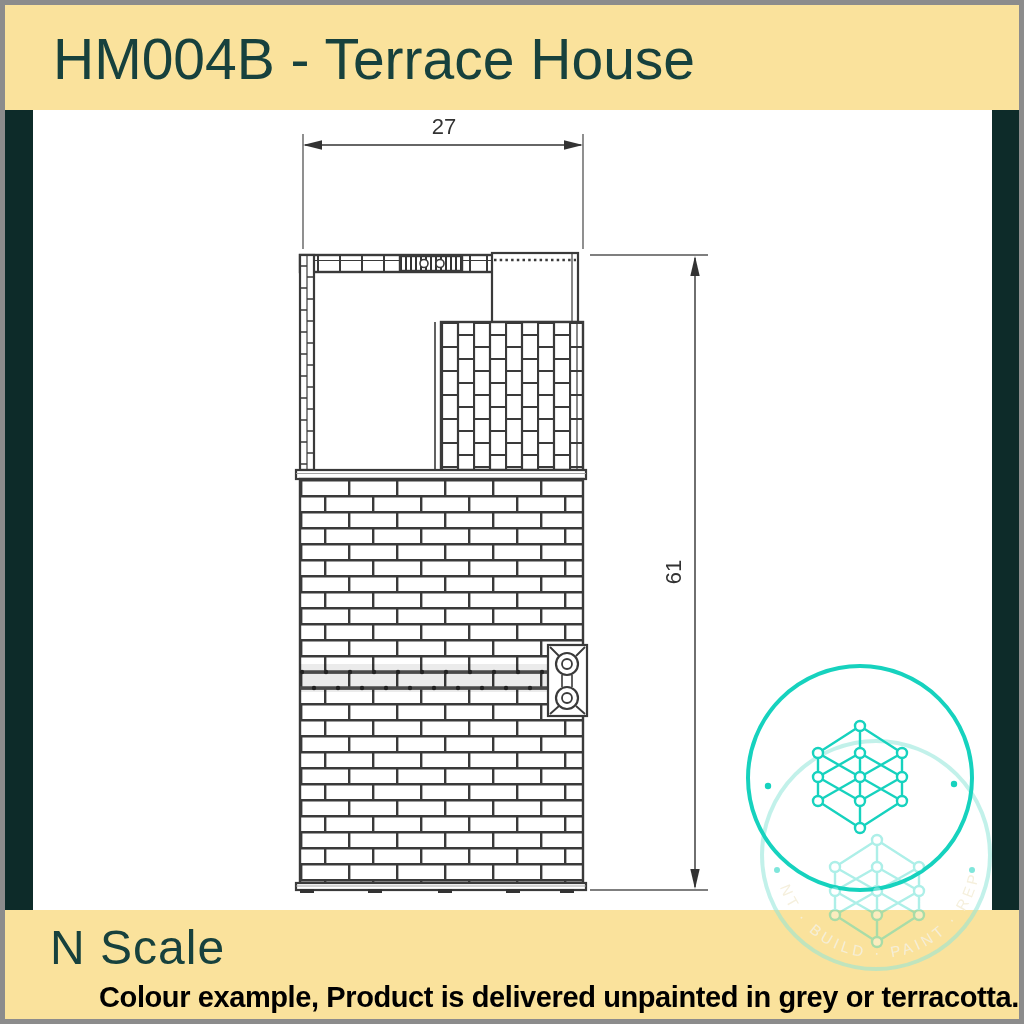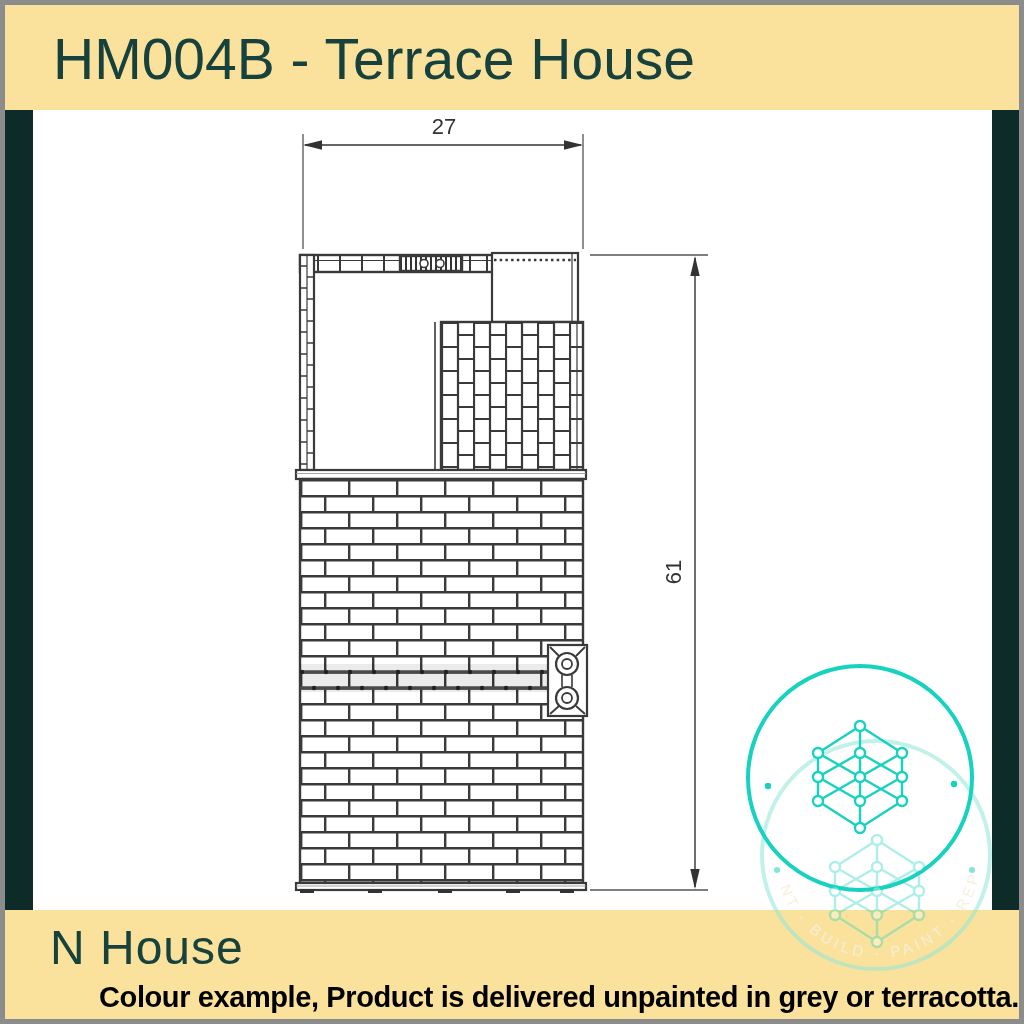--- a/index.html
+++ b/index.html
@@ -50,21 +50,21 @@
 
 <div class="top-banner">
   <h1 class="page-title">HM004B - Terrace House</h1>
 </div>
 
 <div class="side-bar left"></div>
 <div class="canvas-area"></div>
 <div class="side-bar right"></div>
 
 <div class="bottom-banner"></div>
-<div class="scale-label">N House</div>
+<div class="scale-label">N Scale</div>
 <div class="colour-note">Colour example, Product is delivered unpainted in grey or terracotta.</div>
 
 <svg class="overlay" viewBox="0 0 1024 1024">
   <defs>
     <pattern id="brickPat" patternUnits="userSpaceOnUse" x="300" y="479" width="48" height="32">
       <rect width="48" height="32" fill="#ffffff"></rect>
       <path d="M0,1.2 H48 M0,17.2 H48" stroke="#3a3a3a" stroke-width="2.4" fill="none"></path>
       <path d="M1.2,1 V17 M25.2,17 V33" stroke="#3a3a3a" stroke-width="2.4" fill="none"></path>
     </pattern>
     <pattern id="vbrickPat" patternUnits="userSpaceOnUse" x="441" y="322" width="32" height="24">

